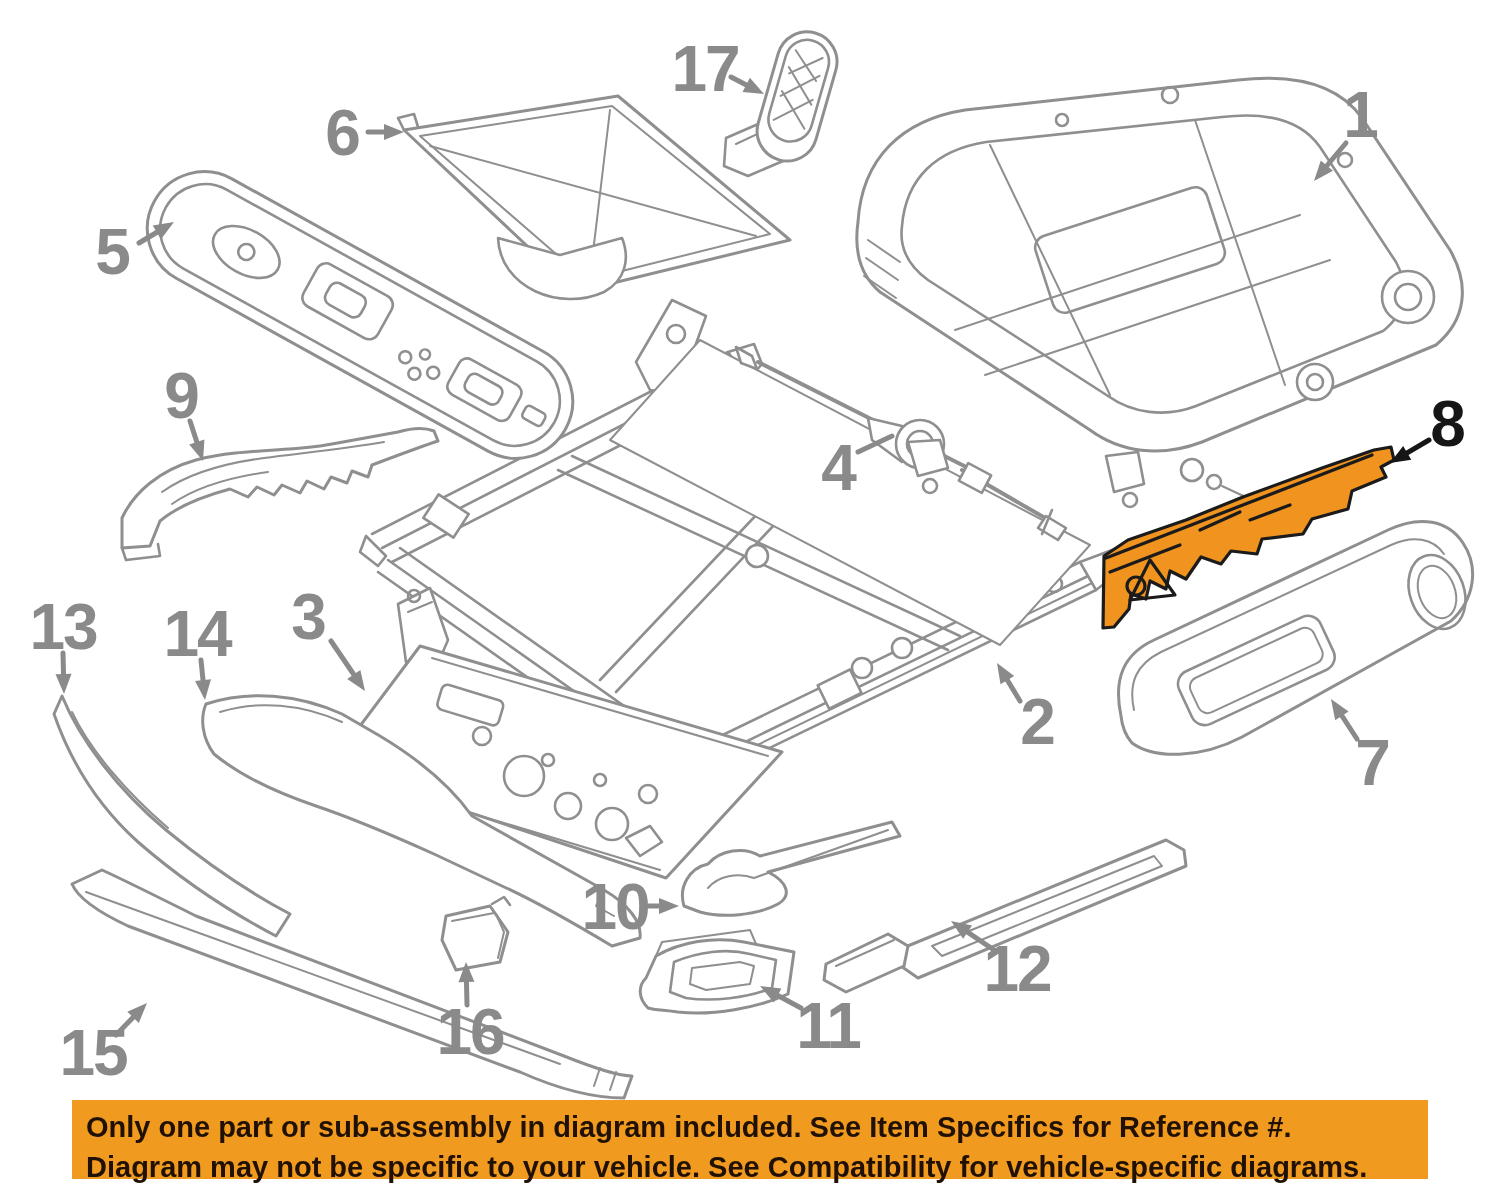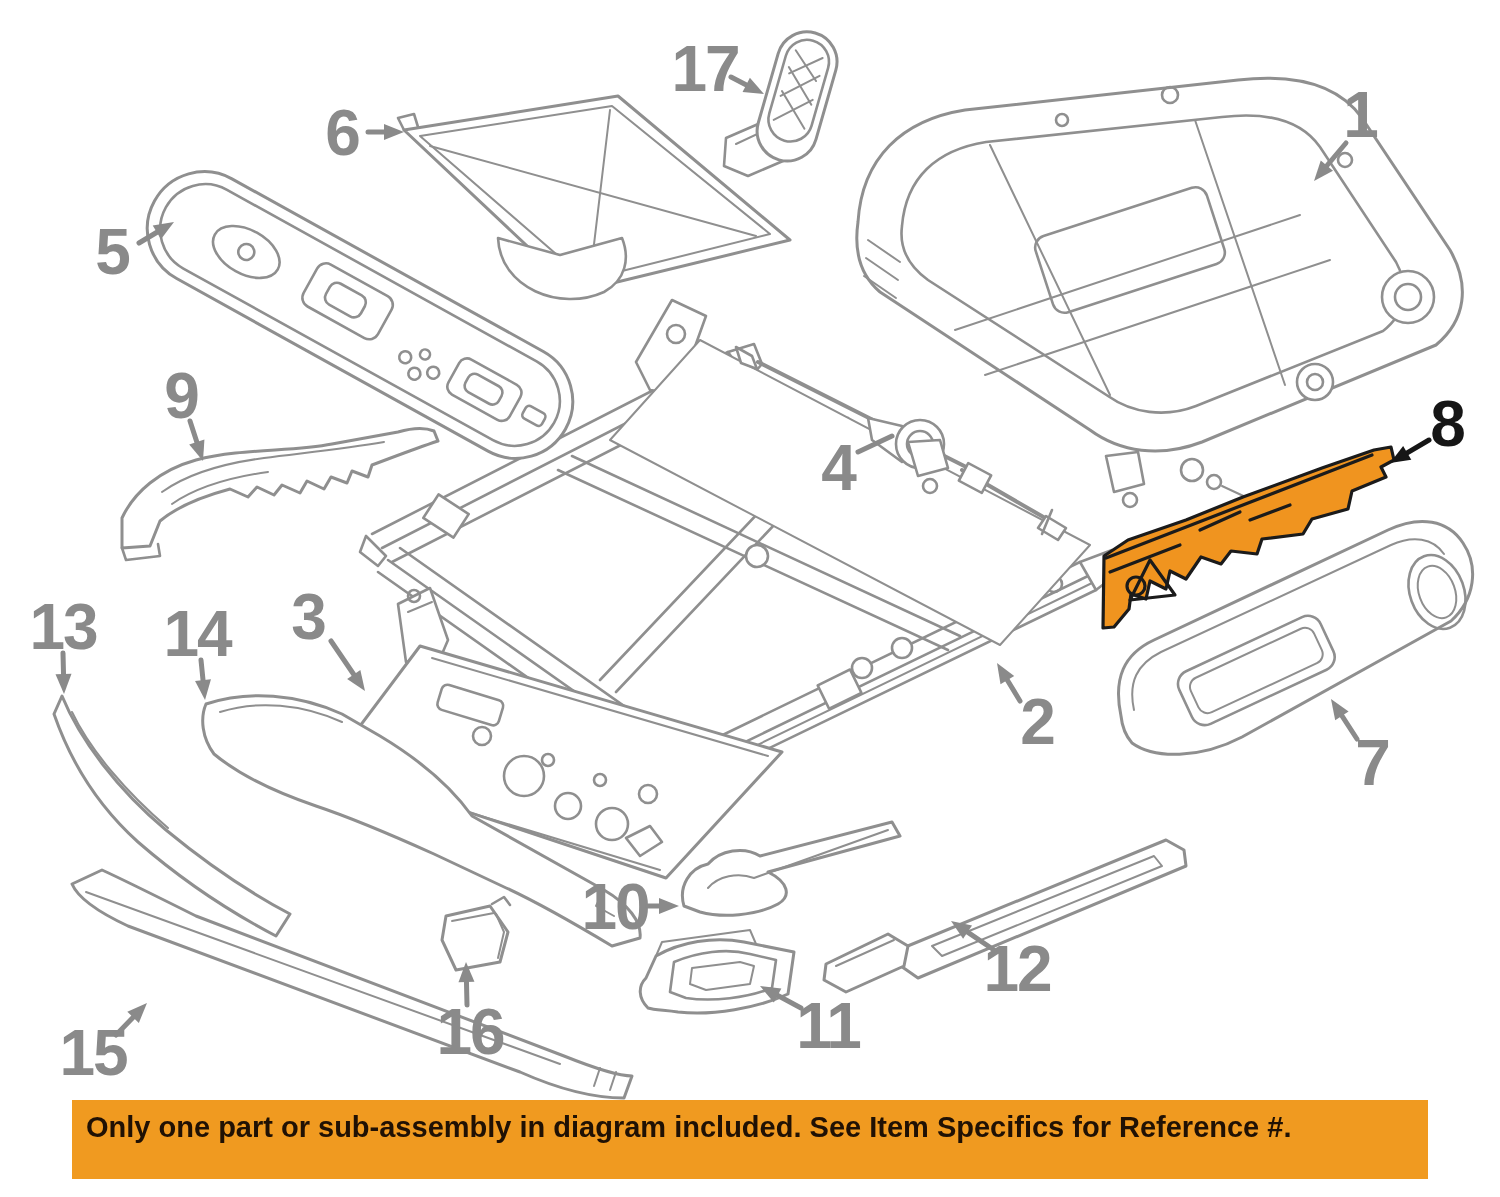--- a/index.html
+++ b/index.html
@@ -320,13 +320,14 @@
       <g>
         <text x="705" y="69" text-anchor="middle" dominant-baseline="central" fill="#8a8a8a" font-family="&quot;Liberation Sans&quot;, sans-serif" font-size="64" font-weight="600" letter-spacing="-2">17</text>
         <line x1="731" y1="77" x2="749.7764070971743" y2="86.67269456521103" stroke="#8a8a8a" stroke-width="5" stroke-linecap="round"></line>
         <polygon points="764,94 742.5568561540734,91.95266465792662 749.8841615888624,77.72907175510096" fill="#8a8a8a"></polygon>
       </g>
     </g>
 </svg>
 
 <div id="banner" style="background: rgb(240, 154, 32); color: rgb(32, 17, 4);">
   <div>Only one part or sub-assembly in diagram included. See Item Specifics for Reference #.</div>
+  <div>Diagram may not be specific to your vehicle. See Compatibility for vehicle-specific diagrams.</div>
 </div>
 
 </body></html>

